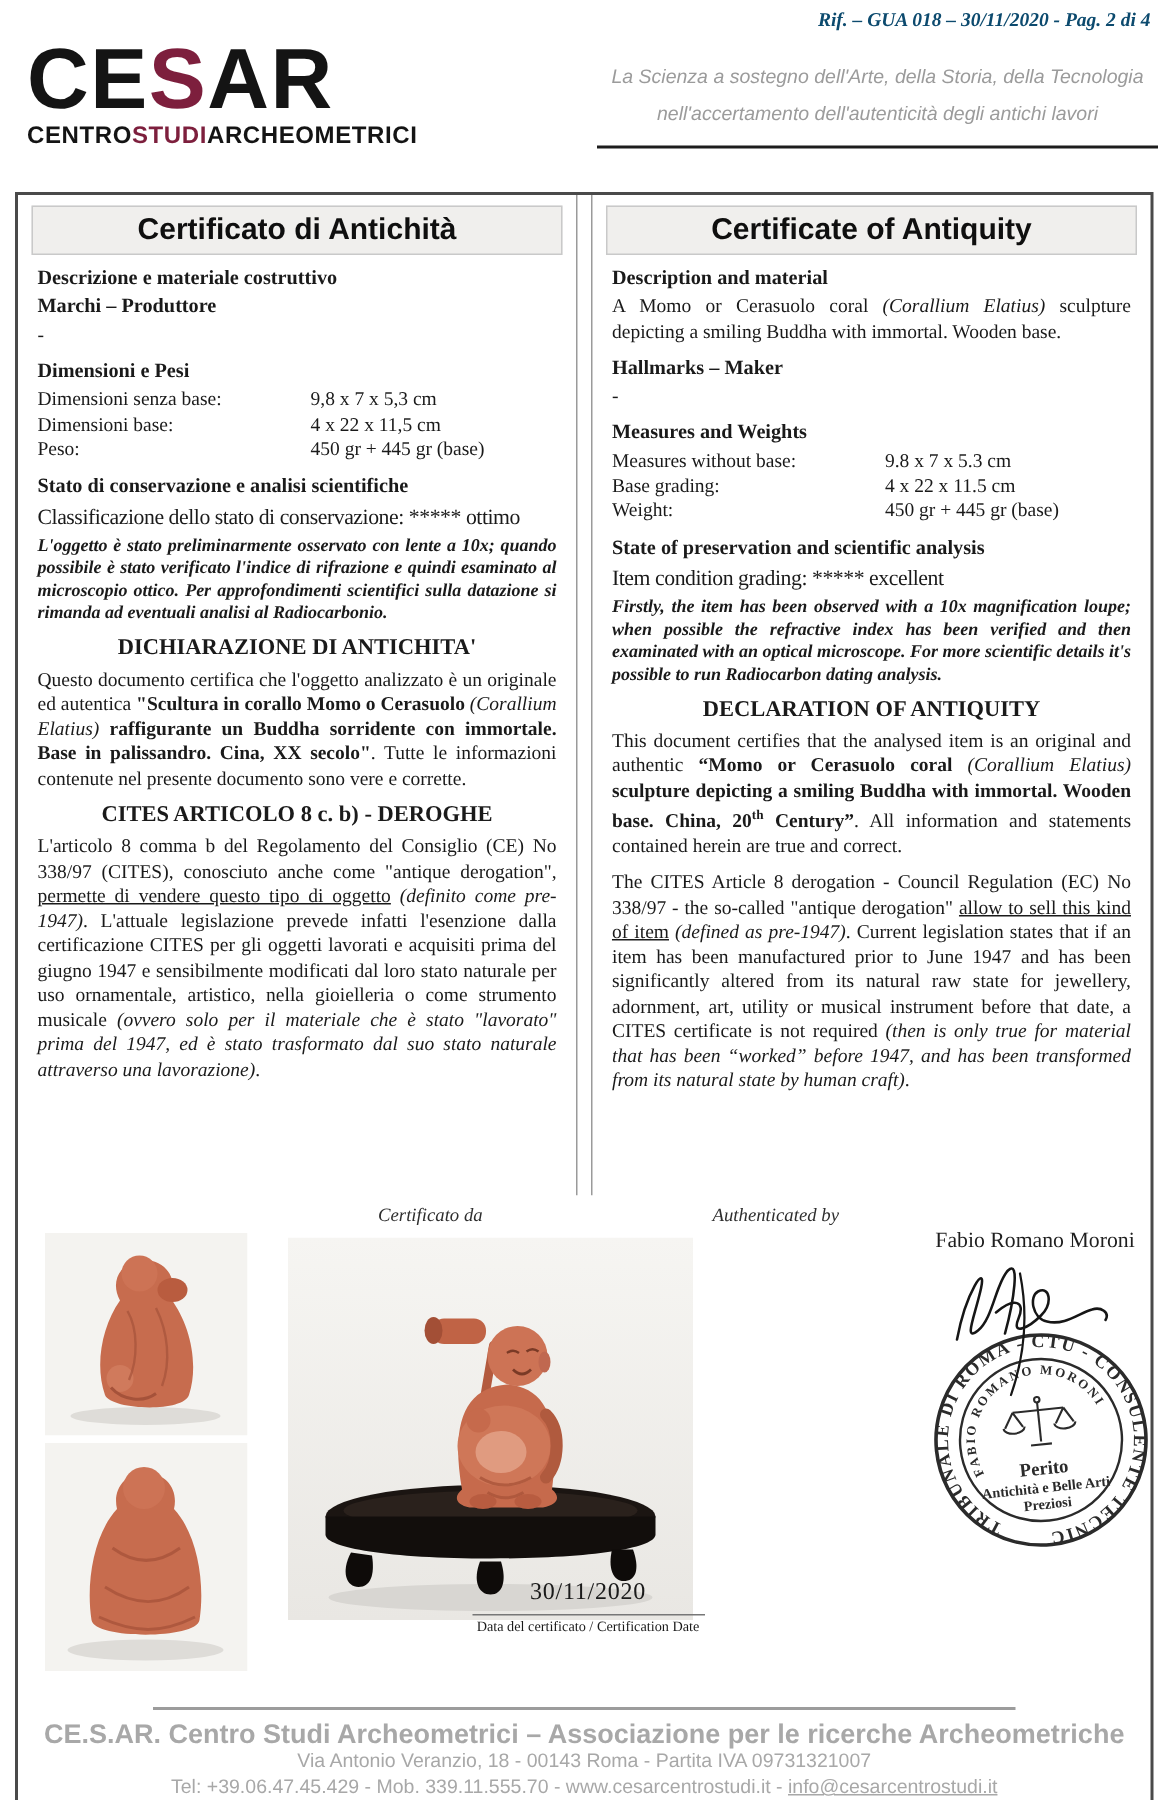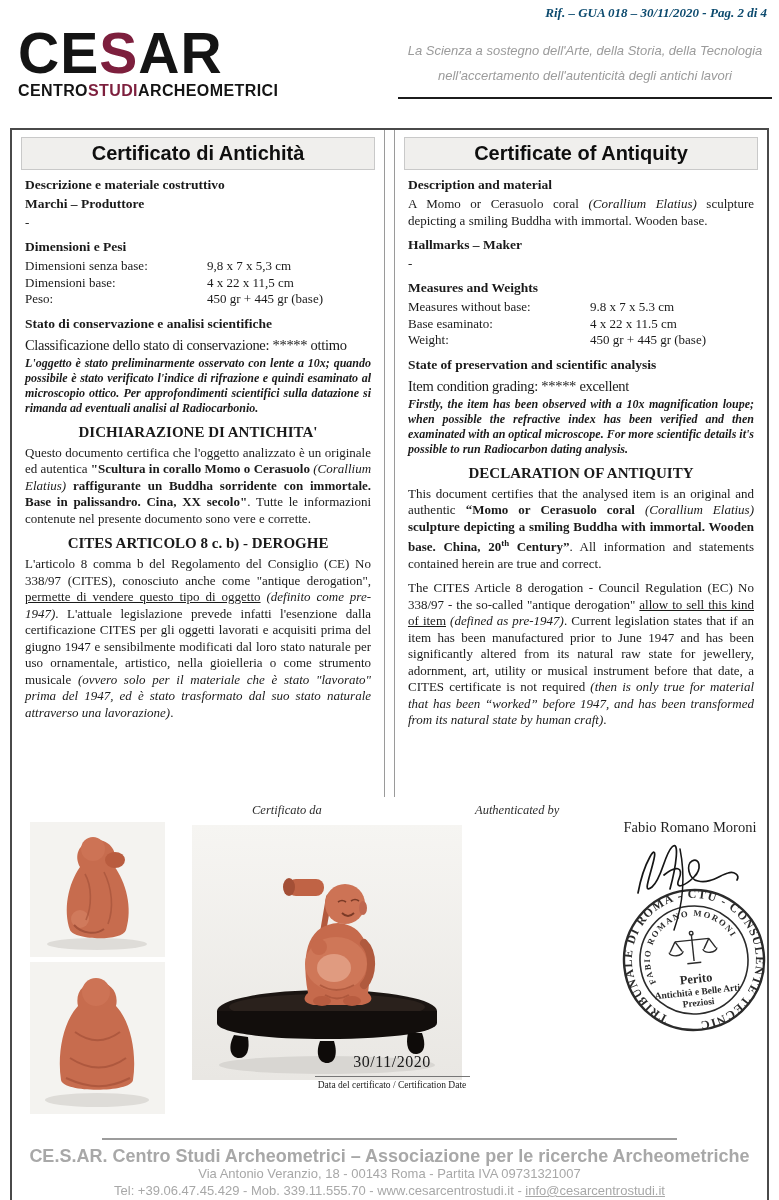--- a/index.html
+++ b/index.html
@@ -136,21 +136,21 @@
         <h3>Hallmarks – Maker</h3>
         <div class="dash">-</div>
 
         <h3>Measures and Weights</h3>
         <div class="dims">
           <div class="dim-row">
               <span class="dim-label">Measures without base:</span>
               <span>9.8 x 7 x 5.3 cm</span>
             </div>
           <div class="dim-row">
-              <span class="dim-label">Base esaminato:</span>
+              <span class="dim-label">Base grading:</span>
               <span>4 x 22 x 11.5 cm</span>
             </div>
           <div class="dim-row">
               <span class="dim-label">Weight:</span>
               <span>450 gr + 445 gr (base)</span>
             </div>
         </div>
 
         <h3>State of preservation and scientific analysis</h3>
         <div class="grading">Item condition grading: ***** excellent</div>

